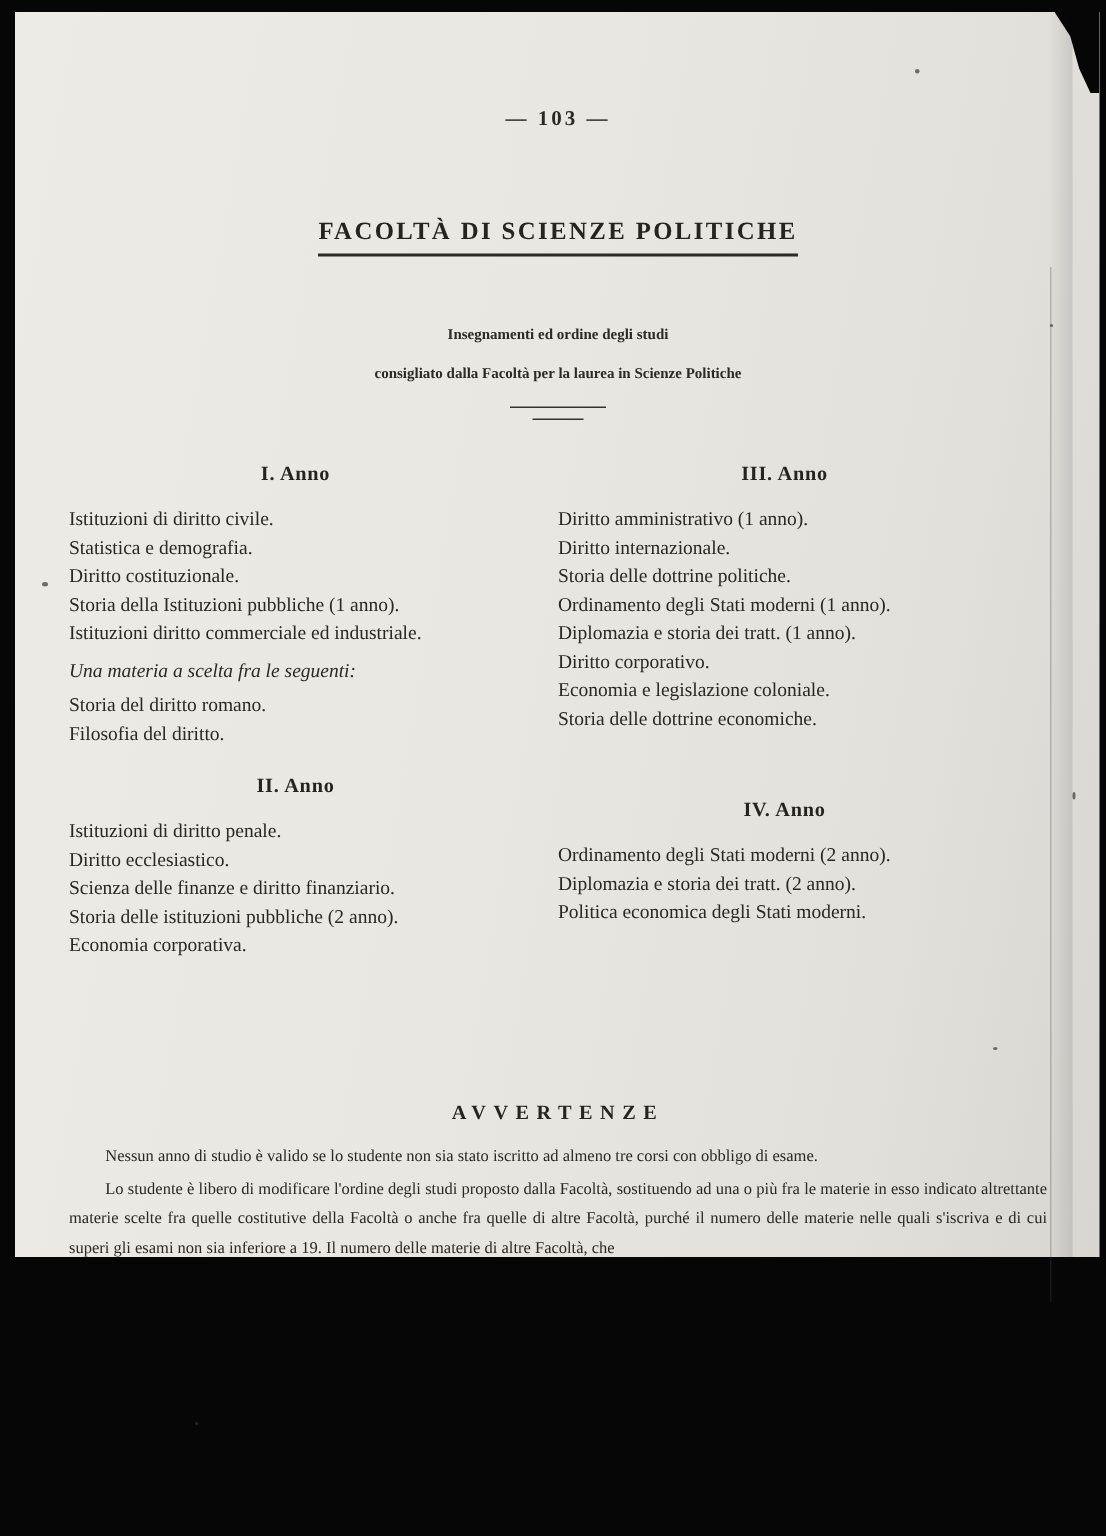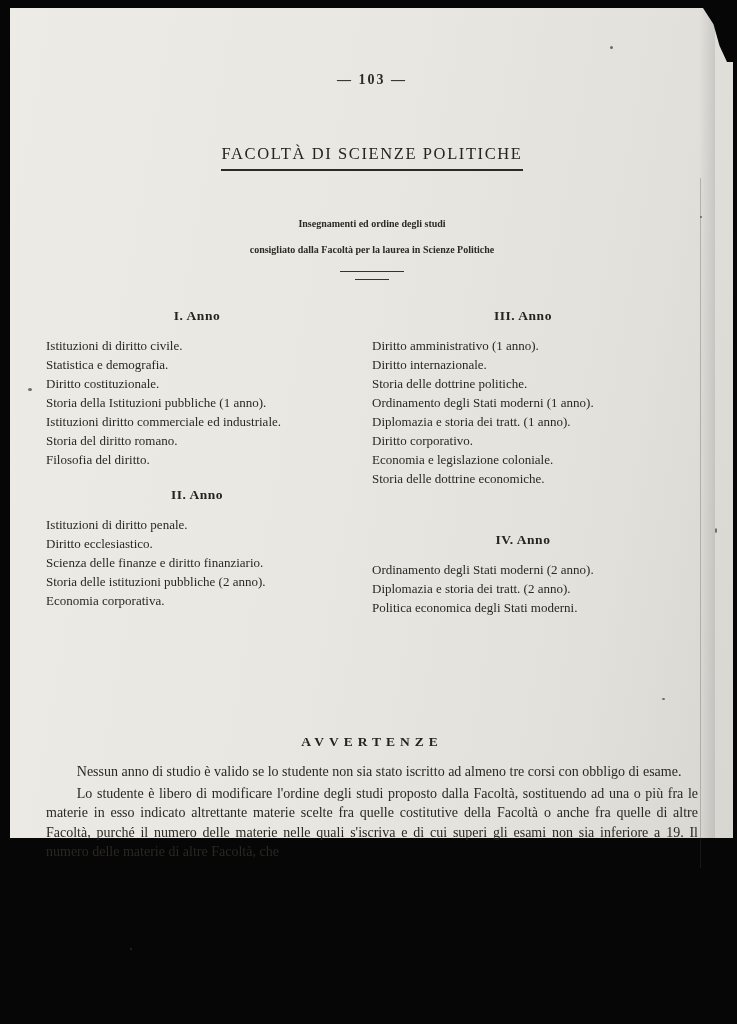--- a/index.html
+++ b/index.html
@@ -39,21 +39,21 @@
 
   .content { position:absolute; left:36px; top:0; width:652px; height:100%; }
 
   .page-number {
     margin-top:64px; text-align:center;
     font-size:14px; font-weight:bold; letter-spacing:2px; color:#2c2a25;
   }
   .title-wrap { margin-top:56px; text-align:center; }
   .title-text {
     display:inline-block;
-    font-size:16.5px; font-weight:normal; letter-spacing:1.6px;
+    font-size:16.5px; font-weight:bold; letter-spacing:1.6px;
     border-bottom:2px solid #2c2a25; padding-bottom:5px;
   }
   .subtitle { margin-top:40px; text-align:center; font-weight:bold; font-size:10px; line-height:26px; color:#2c2a25; }
   .ornament { margin-top:8px; text-align:center; }
   .ornament .rule { margin:0 auto; background:#35332d; height:1px; }
   .ornament .rule-long { width:64px; }
   .ornament .rule-short { width:34px; margin-top:7px; }
 
   .columns { margin-top:28px; display:flex; }
   .col { width:302px; }
@@ -75,21 +75,21 @@
     font-style:italic; font-size:13px; line-height:19px;
     margin:6px 0 4px 0; color:#2a2823;
   }
 
   .avvertenze { position:absolute; top:726px; left:0; width:652px; }
   .avvertenze-heading {
     text-align:center; font-size:13.5px; font-weight:bold;
     letter-spacing:5px; color:#26241f;
   }
   .para {
-    margin-top:12px; font-size:14px; line-height:19.5px;
+    margin-top:12px; font-size:11px; line-height:19.5px;
     text-align:justify; text-indent:2.2em; color:#2a2823;
   }
   .para + .para { margin-top:2px; }
 </style>
 </head>
 <body>
 
 <div class="scan-frame">
   <div class="paper">
     <div class="corner-blob-tr"></div>
@@ -123,20 +123,21 @@
       <div class="columns">
 
         <div class="col col-left">
           <section>
             <h2 class="year-heading">I. Anno</h2>
             <p class="item">Istituzioni di diritto civile.</p>
             <p class="item">Statistica e demografia.</p>
             <p class="item">Diritto costituzionale.</p>
             <p class="item">Storia della Istituzioni pubbliche (1 anno).</p>
             <p class="item">Istituzioni diritto commerciale ed industriale.</p>
+            <p class="note">Una materia a scelta fra le seguenti:</p>
             <p class="item">Storia del diritto romano.</p>
             <p class="item">Filosofia del diritto.</p>
           </section>
 
           <section>
             <h2 class="year-heading second">II. Anno</h2>
             <p class="item">Istituzioni di diritto penale.</p>
             <p class="item">Diritto ecclesiastico.</p>
             <p class="item">Scienza delle finanze e diritto finanziario.</p>
             <p class="item">Storia delle istituzioni pubbliche (2 anno).</p>

